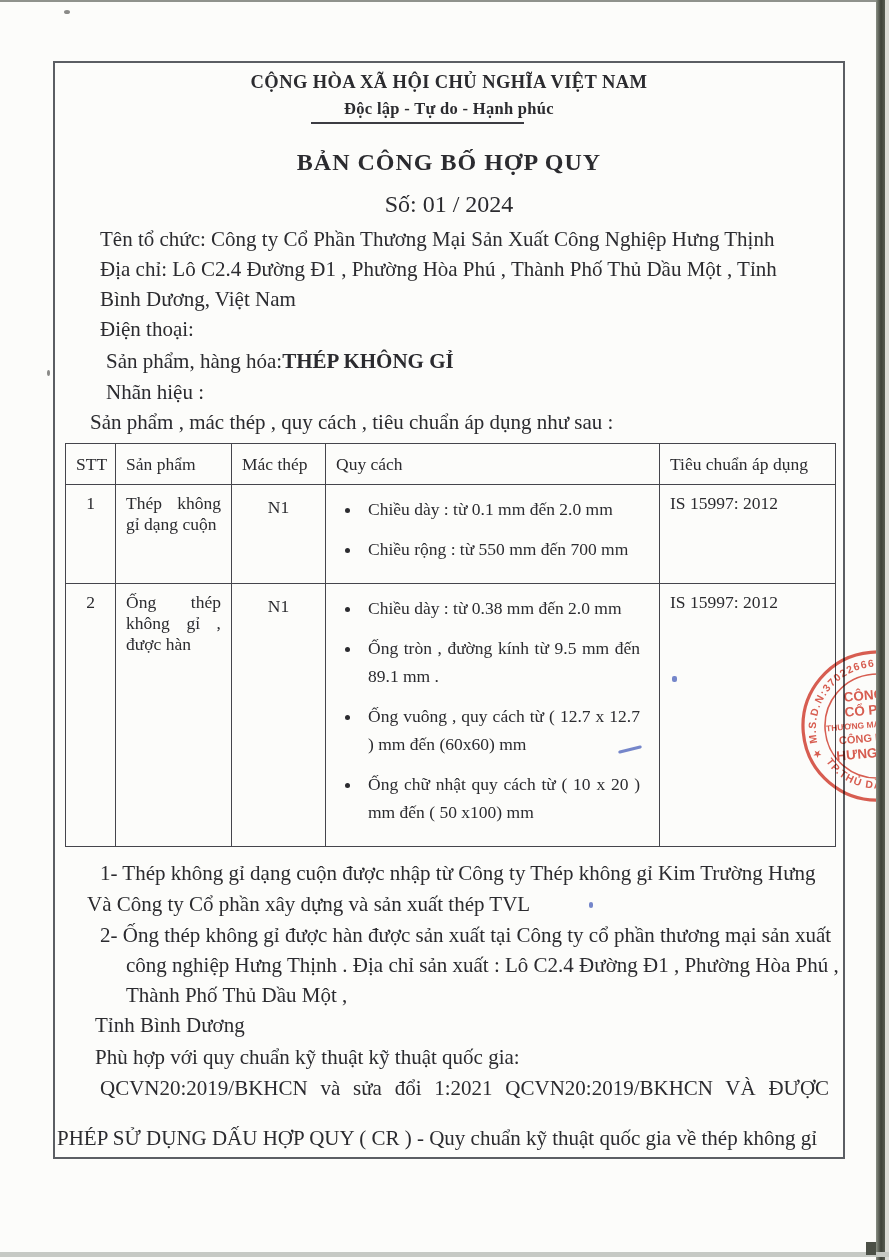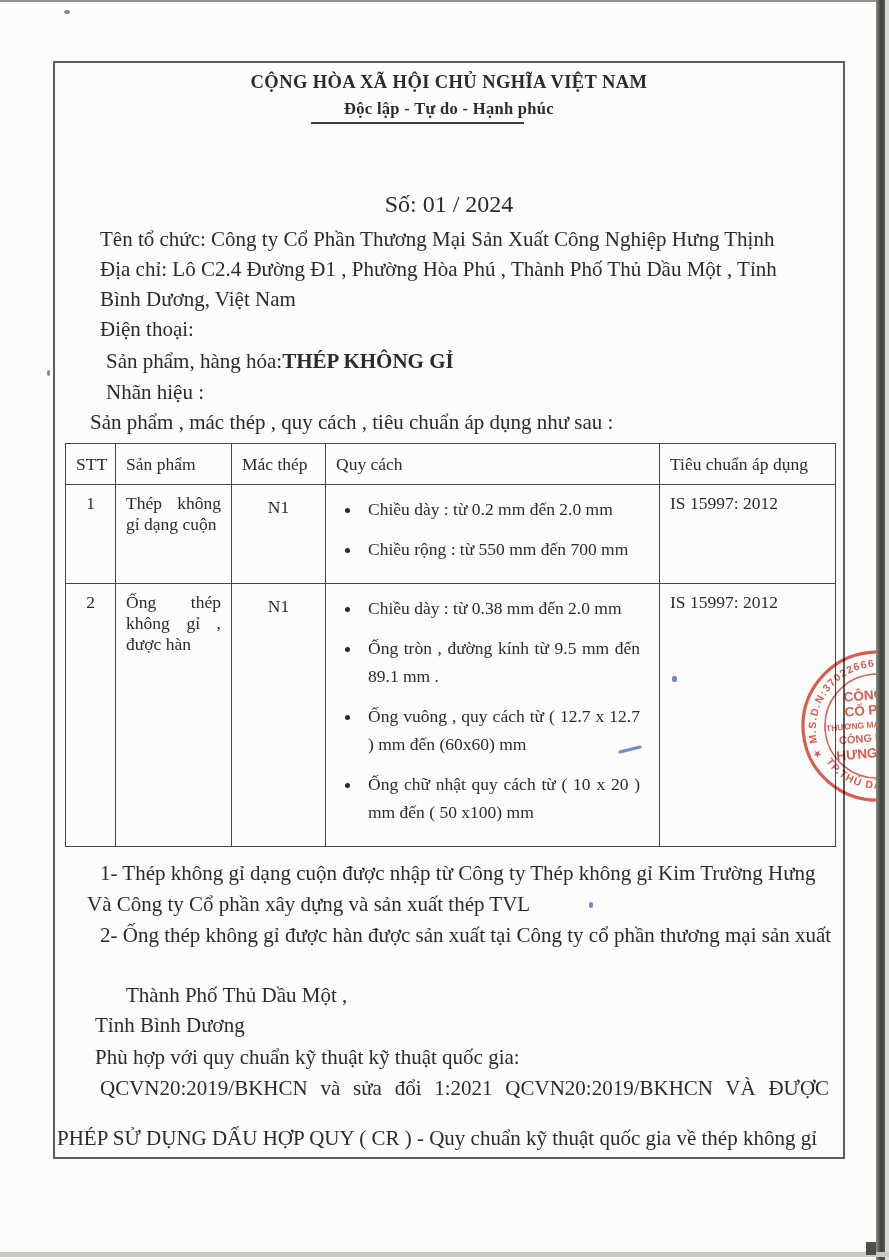--- a/index.html
+++ b/index.html
@@ -74,20 +74,21 @@
 <body>
 
 <div class="page">
 
   <div class="abs frame"></div>
 
   <div class="abs centered motto">Độc lập - Tự do - Hạnh phúc</div>
   <div class="abs centered national">CỘNG HÒA XÃ HỘI CHỦ NGHĨA VIỆT NAM</div>
   <div class="abs motto-underline"></div>
 
+  <div class="abs centered doc-title">BẢN CÔNG BỐ HỢP QUY</div>
   <div class="abs centered doc-number">Số: 01 / 2024</div>
 
   <div class="abs bodyline ln-org">Tên tổ chức: Công ty Cổ Phần Thương Mại Sản Xuất Công Nghiệp Hưng Thịnh</div>
   <div class="abs bodyline ln-addr1">Địa chỉ: Lô C2.4 Đường Đ1 , Phường Hòa Phú , Thành Phố Thủ Dầu Một , Tỉnh</div>
   <div class="abs bodyline ln-addr2">Bình Dương, Việt Nam</div>
   <div class="abs bodyline ln-phone">Điện thoại:</div>
 
   <div class="abs bodyline ln-product">
     <span>Sản phẩm, hàng hóa:</span><span class="bold-val">THÉP KHÔNG GỈ</span>
   </div>
@@ -109,21 +110,21 @@
       <td>Mác thép</td>
       <td>Quy cách</td>
       <td>Tiêu chuẩn áp dụng</td>
     </tr>
     <tr class="row1">
       <td class="c-stt">1</td>
       <td class="c-prod">Thép không gỉ dạng cuộn</td>
       <td class="c-grade">N1</td>
       <td>
         <ul class="specs">
-          <li>Chiều dày : từ 0.2 mm đến 2.0 mm</li>
+          <li>Chiều dày : từ 0.1 mm đến 2.0 mm</li>
           <li>Chiều rộng : từ 550 mm đến 700 mm</li>
         </ul>
       </td>
       <td>IS 15997: 2012</td>
     </tr>
     <tr class="row2">
       <td class="c-stt">2</td>
       <td class="c-prod">Ống thép không gỉ , được hàn</td>
       <td class="c-grade">N1</td>
       <td>
@@ -135,20 +136,21 @@
         </ul>
       </td>
       <td>IS 15997: 2012</td>
     </tr>
   </tbody>
     </table>
 
   <div class="abs bodyline n1l1">1-  Thép không gỉ dạng cuộn được nhập từ Công ty Thép không gỉ Kim Trường Hưng</div>
   <div class="abs bodyline n1l2">Và Công ty Cổ phần xây dựng và sản xuất thép TVL</div>
   <div class="abs bodyline n2l1">2-  Ống thép không gỉ được hàn được sản xuất tại Công ty cổ phần thương mại sản xuất</div>
+  <div class="abs bodyline n2l2">công nghiệp Hưng Thịnh . Địa chỉ sản xuất : Lô C2.4 Đường Đ1 , Phường Hòa Phú ,</div>
   <div class="abs bodyline n2l3">Thành Phố Thủ Dầu Một ,</div>
   <div class="abs bodyline prov">Tỉnh Bình Dương</div>
   <div class="abs bodyline confi">Phù hợp với quy chuẩn kỹ thuật kỹ thuật quốc gia:</div>
   <div class="abs bodyline conf1">QCVN20:2019/BKHCN và sửa đổi 1:2021 QCVN20:2019/BKHCN VÀ ĐƯỢC</div>
   <div class="abs bodyline conf2">PHÉP SỬ DỤNG DẤU HỢP QUY ( CR ) -  Quy chuẩn kỹ thuật quốc gia về thép không gỉ</div>
 
   <svg class="abs stamp" viewBox="-100 -100 200 200">
     <circle cx="0" cy="0" r="74" fill="none" stroke="#d5483a" stroke-width="3.2"></circle>
     <circle cx="0" cy="0" r="52" fill="none" stroke="#d5483a" stroke-width="1.6"></circle>
     <defs>

